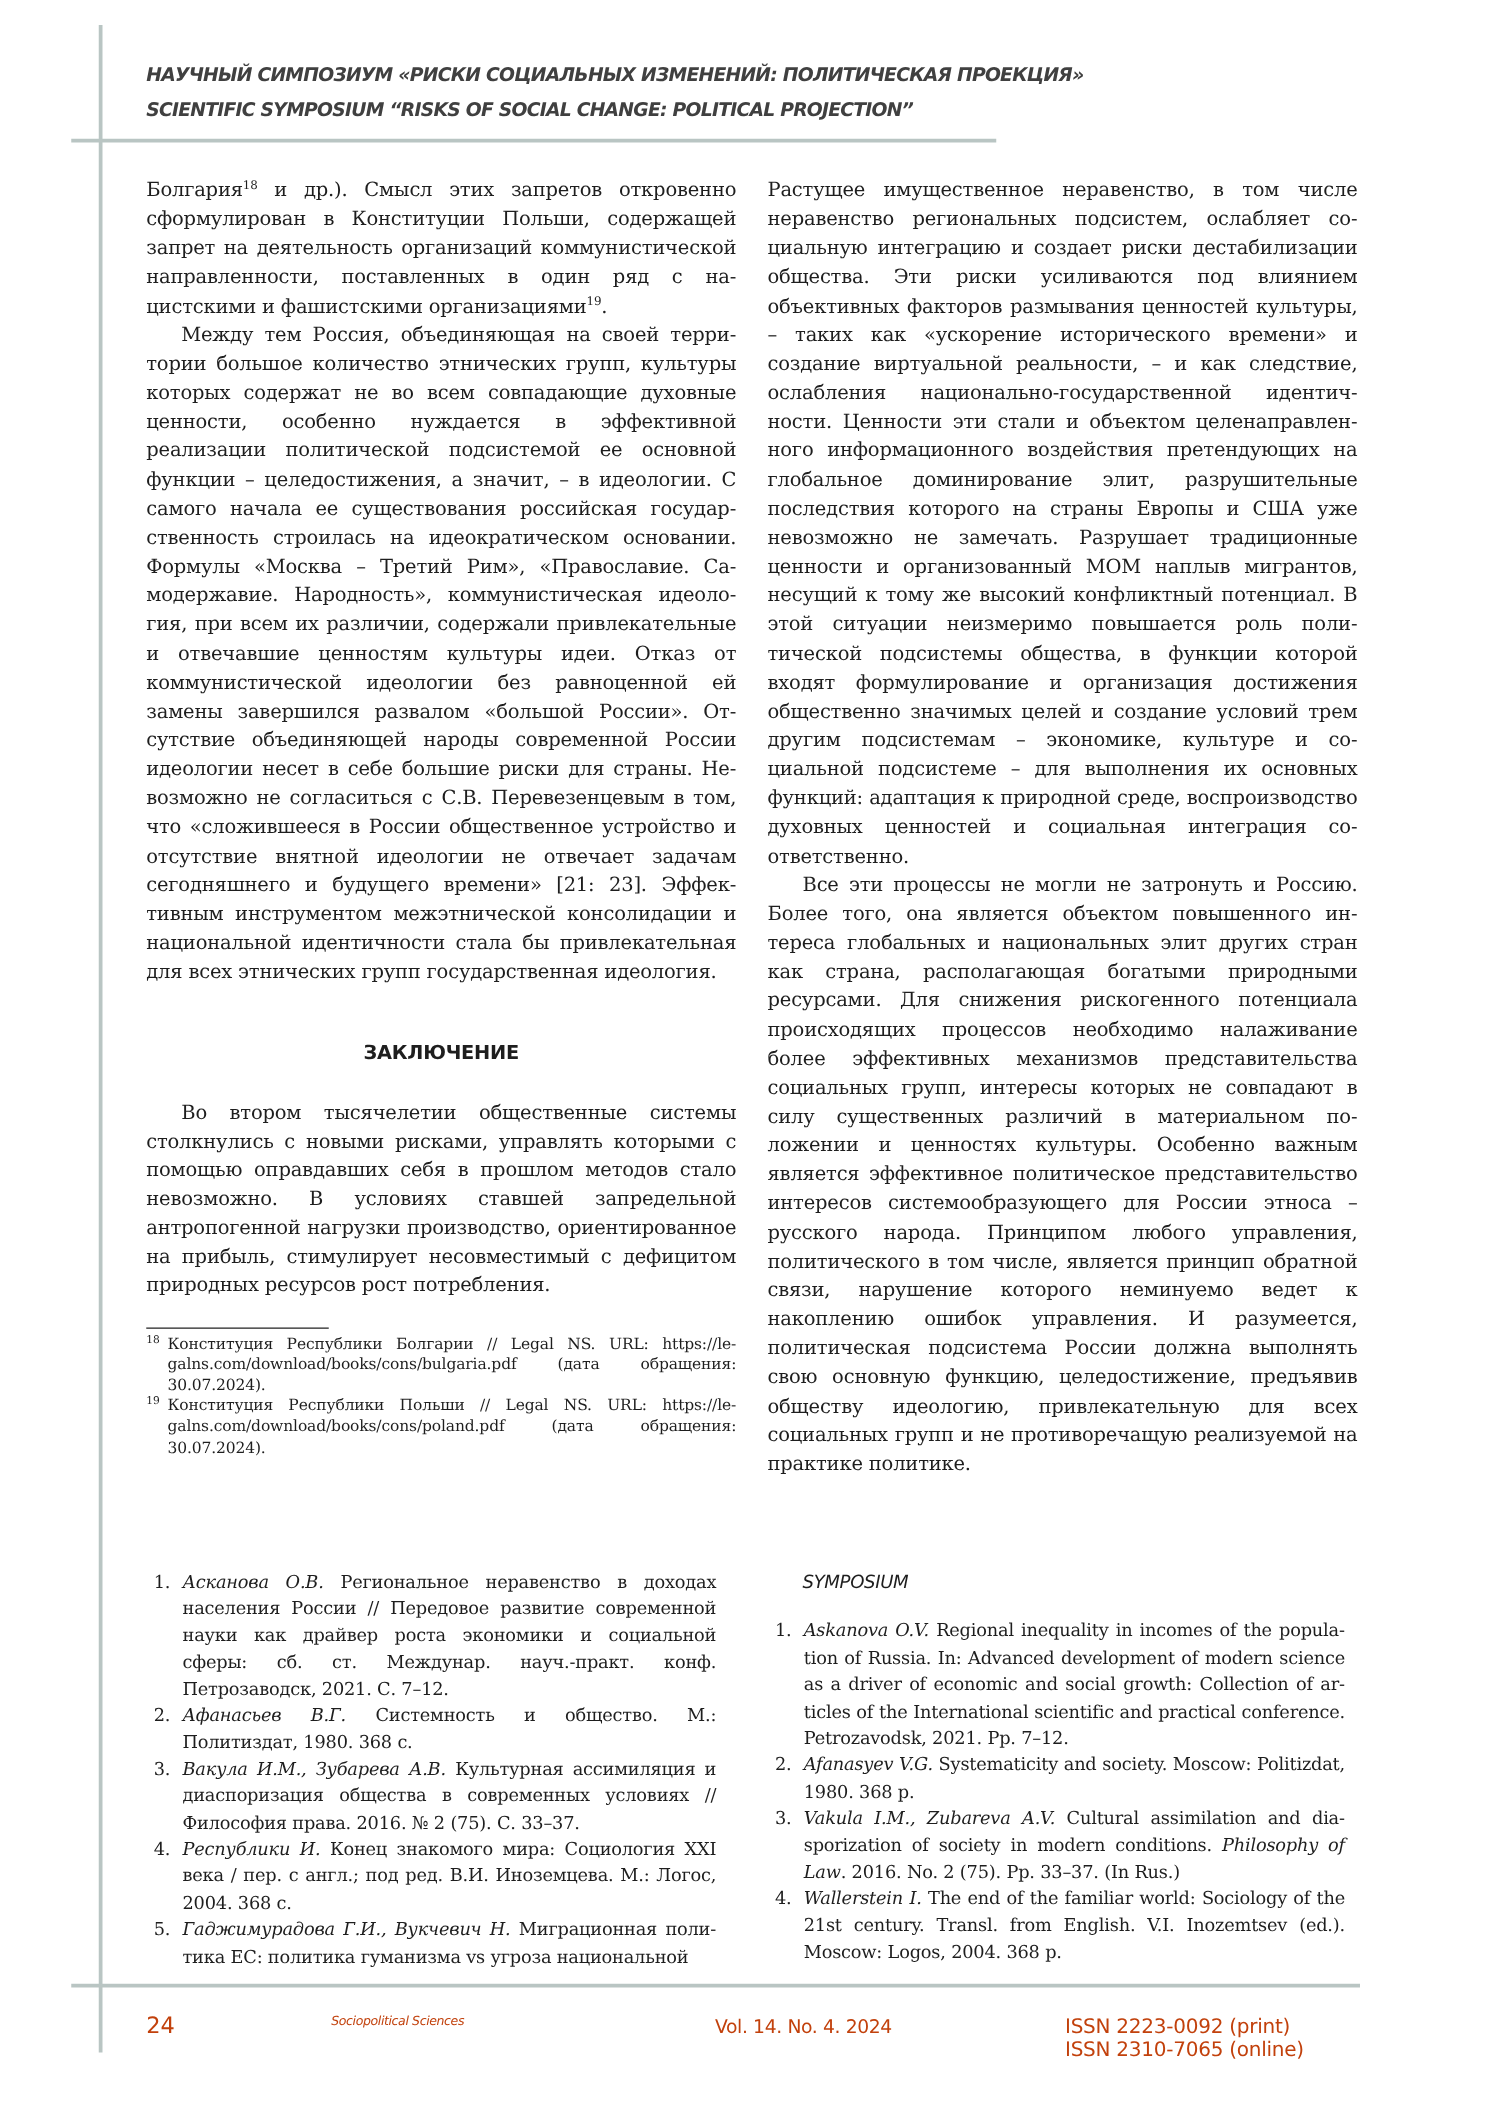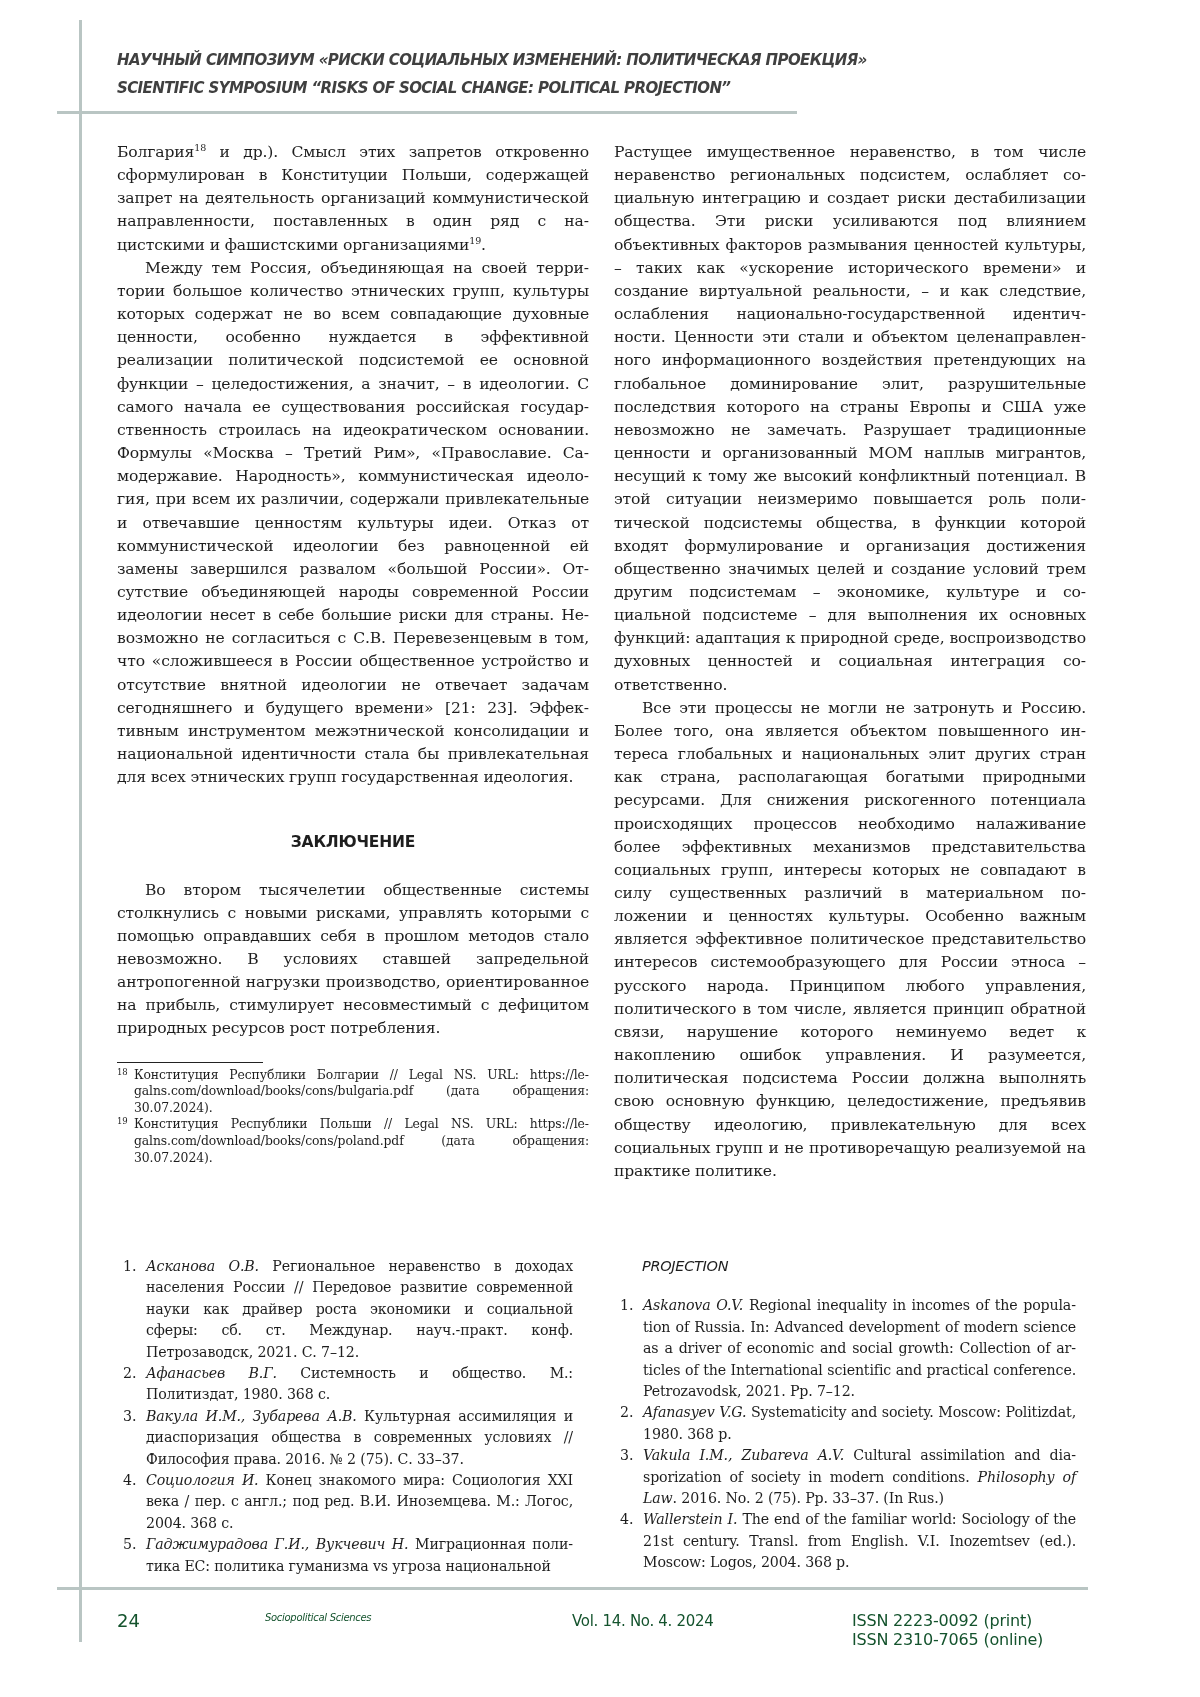--- a/index.html
+++ b/index.html
@@ -31,21 +31,21 @@
 
   .refs { position: absolute; top: 1256px; width: 458px; font-size: 14.2px; line-height: 21.4px; letter-spacing: -0.15px; }
   .refs-left { left: 115px; }
   .refs-right { left: 612px; width: 464px; }
   .refs-title { font-family: "DejaVu Sans", sans-serif; font-style: italic; font-size: 14.5px;
     margin: 0 0 18px 30px; letter-spacing: -0.3px; }
   .ref { position: relative; padding-left: 31px; text-align: justify; margin-bottom: 0; }
   .ref .num { position: absolute; left: 8px; top: 0; }
   .ref i { font-style: italic; }
 
-  .footer { position: absolute; top: 1610px; font-family: "DejaVu Sans", sans-serif; color: #14532d; }
+  .footer { position: absolute; top: 1610px; font-family: "DejaVu Sans", sans-serif; color: #c2410c; }
   .f-page { left: 117px; font-size: 18px; }
   .f-journal { left: 265px; font-size: 10px; font-style: italic; letter-spacing: -0.3px; top: 1612px; }
   .f-vol { left: 572px; font-size: 15px; top: 1612px; letter-spacing: -0.3px; }
   .f-issn { left: 852px; font-size: 16px; line-height: 19px; top: 1611px; letter-spacing: -0.2px; }
 </style>
 </head>
 <body>
 
 <div class="rule-v"></div>
 <div class="rule-h-top"></div>
@@ -74,26 +74,26 @@
 
 <section class="col col-right">
   <p>Растущее имущественное неравенство, в том числе неравенство региональных подсистем, ослабляет со­циальную интеграцию и создает риски дестабилиза­ции общества. Эти риски усиливаются под влиянием объективных факторов размывания ценностей куль­туры, – таких как «ускорение исторического времени» и создание виртуальной реальности, – и как следствие, ослабления национально-государственной идентич­ности. Ценности эти стали и объектом целенаправлен­ного информационного воздействия претендующих на глобальное доминирование элит, разрушительные последствия которого на страны Европы и США уже невозможно не замечать. Разрушает традиционные ценности и организованный МОМ наплыв мигрантов, несущий к тому же высокий конфликтный потенциал. В этой ситуации неизмеримо повышается роль поли­тической подсистемы общества, в функции которой входят формулирование и организация достижения общественно значимых целей и создание условий трем другим подсистемам – экономике, культуре и со­циальной подсистеме – для выполнения их основных функций: адаптация к природной среде, воспроизвод­ство духовных ценностей и социальная интеграция со­ответственно.</p>
   <p class="indent">Все эти процессы не могли не затронуть и Россию. Более того, она является объектом повышенного ин­тереса глобальных и национальных элит других стран как страна, располагающая богатыми природными ресурсами. Для снижения рискогенного потенциала происходящих процессов необходимо налаживание более эффективных механизмов представительства социальных групп, интересы которых не совпадают в силу существенных различий в материальном по­ложении и ценностях культуры. Особенно важным является эффективное политическое представитель­ство интересов системообразующего для России эт­носа – русского народа. Принципом любого управле­ния, политического в том числе, является принцип обратной связи, нарушение которого неминуемо ве­дет к накоплению ошибок управления. И разумеется, политическая подсистема России должна выполнять свою основную функцию, целедостижение, предъя­вив обществу идеологию, привлекательную для всех социальных групп и не противоречащую реализуемой на практике политике.</p>
 </section>
 
 <section class="refs refs-left">
   <div class="ref"><span class="num">1.</span><i>Асканова О.В.</i><span> Региональное неравенство в доходах населе­ния России // Передовое развитие современной науки как драйвер роста экономики и социальной сферы: сб. ст. Ме­ждунар. науч.-практ. конф. Петрозаводск, 2021. С. 7–12.</span></div>
   <div class="ref"><span class="num">2.</span><i>Афанасьев В.Г.</i><span> Системность и общество. М.: Политиздат, 1980. 368 с.</span></div>
   <div class="ref"><span class="num">3.</span><i>Вакула И.М., Зубарева А.В.</i><span> Культурная ассимиляция и диа­споризация общества в современных условиях // Филосо­фия права. 2016. № 2 (75). С. 33–37.</span></div>
-  <div class="ref"><span class="num">4.</span><i>Социология И.</i><span> Конец знакомого мира: Социология XXI века / пер. с англ.; под ред. В.И. Иноземцева. М.: Логос, 2004. 368 с.</span></div>
+  <div class="ref"><span class="num">4.</span><i>Республики И.</i><span> Конец знакомого мира: Социология XXI века / пер. с англ.; под ред. В.И. Иноземцева. М.: Логос, 2004. 368 с.</span></div>
   <div class="ref"><span class="num">5.</span><i>Гаджимурадова Г.И., Вукчевич Н.</i><span> Миграционная поли­тика ЕС: политика гуманизма vs угроза национальной</span></div>
 </section>
 
 <section class="refs refs-right">
-  <div class="refs-title">PROJECTION</div>
+  <div class="refs-title">SYMPOSIUM</div>
   <div class="ref"><span class="num">1.</span><i>Askanova O.V.</i><span> Regional inequality in incomes of the popula­tion of Russia. In: Advanced development of modern science as a driver of economic and social growth: Collection of ar­ticles of the International scientific and practical conference. Petrozavodsk, 2021. Pp. 7–12.</span></div>
   <div class="ref"><span class="num">2.</span><i>Afanasyev V.G.</i><span> Systematicity and society. Moscow: Politizdat, 1980. 368 p.</span></div>
   <div class="ref"><span class="num">3.</span><i>Vakula I.M., Zubareva A.V.</i><span> Cultural assimilation and dia­sporization of society in modern conditions. </span><i>Philosophy of Law</i><span>. 2016. No. 2 (75). Pp. 33–37. (In Rus.)</span></div>
   <div class="ref"><span class="num">4.</span><i>Wallerstein I.</i><span> The end of the familiar world: Sociology of the 21st century. Transl. from English. V.I. Inozemtsev (ed.). Moscow: Logos, 2004. 368 p.</span></div>
 </section>
 
 <div class="footer f-page">24</div>
 <div class="footer f-journal">Sociopolitical Sciences</div>
 <div class="footer f-vol">Vol. 14. No. 4. 2024</div>
 <div class="footer f-issn">

